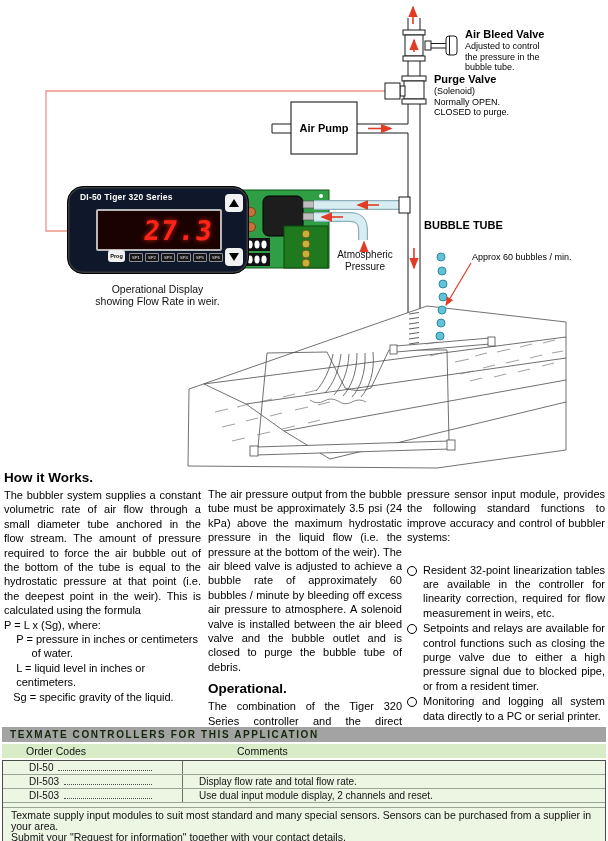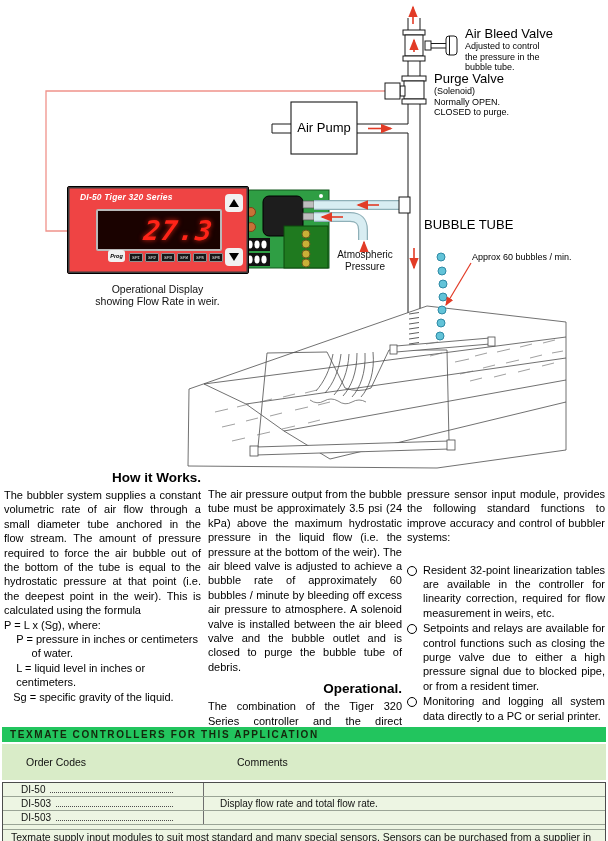--- a/index.html
+++ b/index.html
@@ -4,61 +4,61 @@
 <style>
   html,body{margin:0;padding:0;background:#fff;}
   #page{position:relative;width:608px;height:841px;background:#fff;overflow:hidden;
         font-family:"Liberation Sans",sans-serif;color:#111;}
   .abs{position:absolute;}
   .pre{white-space:pre-line;}
   .prew{white-space:pre-wrap;}
   .just{text-align:justify;}
 
   
-  .dlabel-b{font-weight:normal;font-size:13px;line-height:12px;color:#000;}
+  .dlabel-b{font-weight:bold;font-size:11px;line-height:12px;color:#000;}
   .dlabel-s{font-size:9px;line-height:10.5px;color:#000;}
   .center{text-align:center;}
 
   
-  .meter{position:absolute;left:67px;top:186px;width:180px;height:86px;background:#ef4444;
-         border:1px solid #000;border-radius:2px;box-shadow:inset 0 0 0 1.5px #3c3c3c;z-index:3;font-style:italic;}
+  .meter{position:absolute;left:67px;top:186px;width:180px;height:86px;background:#0f172a;
+         border:1px solid #000;border-radius:16px;box-shadow:inset 0 0 0 1.5px #3c3c3c;z-index:3;}
   .meter-title{position:absolute;left:12px;top:5px;color:#fff;font-size:8.5px;font-weight:bold;letter-spacing:.2px;}
   .lcd{position:absolute;left:28px;top:22px;width:122px;height:38px;background:#1a0200;
        border:2px solid #b9b9b9;border-radius:2px;display:flex;align-items:center;justify-content:flex-end;}
   .digits{font-family:"DejaVu Sans Mono",monospace;font-weight:bold;font-size:27px;color:#ff2418;
           transform:skewX(-7deg);letter-spacing:1px;padding-right:7px;text-shadow:0 0 5px rgba(255,40,20,.8);}
   .sqbtn{position:absolute;width:18px;height:18px;background:#f1f1f1;border-radius:4px;
          display:flex;align-items:center;justify-content:center;}
   .tri-up{width:0;height:0;border-left:5px solid transparent;border-right:5px solid transparent;border-bottom:8px solid #000;}
   .tri-dn{width:0;height:0;border-left:5px solid transparent;border-right:5px solid transparent;border-top:8px solid #000;}
   .progbtn{position:absolute;left:40px;top:63px;width:17px;height:12px;background:#f1f1f1;border-radius:3px;
            font-size:5.5px;font-weight:bold;display:flex;align-items:center;justify-content:center;color:#000;}
   .sprow{position:absolute;left:61px;top:66px;display:flex;gap:2px;}
   .spbtn{width:12px;height:7px;background:#161616;border:1px solid #8f8f8f;border-radius:1px;color:#efefef;
          font-size:4.2px;display:flex;align-items:center;justify-content:center;}
 
   
   .col{position:absolute;top:470px;font-size:11px;line-height:14.4px;color:#000;}
-  .col h3{margin:0 0 3px 0;font-size:13.5px;line-height:15px;text-align:right;}
+  .col h3{margin:0 0 3px 0;font-size:13.5px;line-height:15px;}
   .col p{margin:0;}
   .bullets{margin-top:18px;}
   .bullet-item{display:flex;margin:0 0 1px 0;}
   .bullet-ring{flex:none;width:8px;height:8px;border:1.2px solid #000;border-radius:50%;margin:3px 6px 0 0;}
 
   
   .tbl{position:absolute;left:2px;top:727px;width:604px;}
-  .tbl-title{background:#22c55e;color:#14280c;font-weight:bold;font-size:10px;letter-spacing:1.6px;
+  .tbl-title{background:#a3a3a3;color:#14280c;font-weight:bold;font-size:10px;letter-spacing:1.6px;
              padding:2px 8px 2px 8px;}
-  .tbl-colhead{background:#d9ecc8;display:flex;margin-top:2px;font-size:10.5px;padding:12px 0;}
+  .tbl-colhead{background:#d9ecc8;display:flex;margin-top:2px;font-size:10.5px;padding:1px 0;}
   .tbl-colhead .c1{width:217px;box-sizing:border-box;padding-left:24px;}
   .tbl-colhead .c2{padding-left:18px;}
   .tbl-body{border:1.5px solid #4c4c4c;background:#edf5e3;margin-top:2px;}
   .tbl-row{display:flex;font-size:10px;border-bottom:1px solid #9aa496;align-items:flex-end;}
-  .code-cell{display:flex;width:201px;box-sizing:border-box;border-right:1px solid #6e6e6e;
-             padding:1px 30px 1px 18px;align-items:flex-end;}
+  .code-cell{display:flex;width:180px;box-sizing:border-box;border-right:1px solid #6e6e6e;
+             padding:1px 30px 1px 26px;align-items:flex-end;}
   .leader{flex:1;border-bottom:1.5px dotted #4c4c4c;margin:0 0 2px 5px;}
   .comment-cell{flex:1;padding:1px 8px 1px 16px;}
   .tbl-note{border-top:1px solid #9aa496;margin-top:4px;padding:2px 8px 3px 8px;
             font-size:10.5px;line-height:11px;}
   .fineprint{position:absolute;left:2px;top:852px;font-size:7.8px;line-height:8.6px;color:#1c1c1c;}
 </style>
 </head>
 <body>
 
 <div id="page">
@@ -282,20 +282,21 @@
           <span>DI-503</span>
           <span class="leader"></span>
         </div>
         <div class="comment-cell">Display flow rate and total flow rate.</div>
       </div>
       <div class="tbl-row">
         <div class="code-cell">
           <span>DI-503</span>
           <span class="leader"></span>
         </div>
+        <div class="comment-cell">Use dual input module display, 2 channels and reset.</div>
       </div>
       <div class="tbl-note pre">Texmate supply input modules to suit most standard and many special sensors. Sensors can be purchased from a supplier in your area.
 Submit your "Request for information" together with your contact details.</div>
     </div>
   </div>
 
   <div class="fineprint">
     <div>Texmate cannot assume responsibility for any application process described. No process patent licenses are implied.</div>
     <div>Texmate reserves the right to change processes, equipment, specifications, and prices without notice at any time.</div>
   </div>

